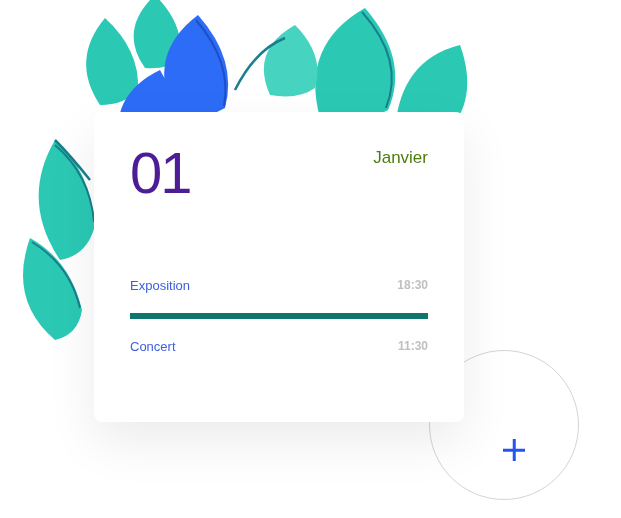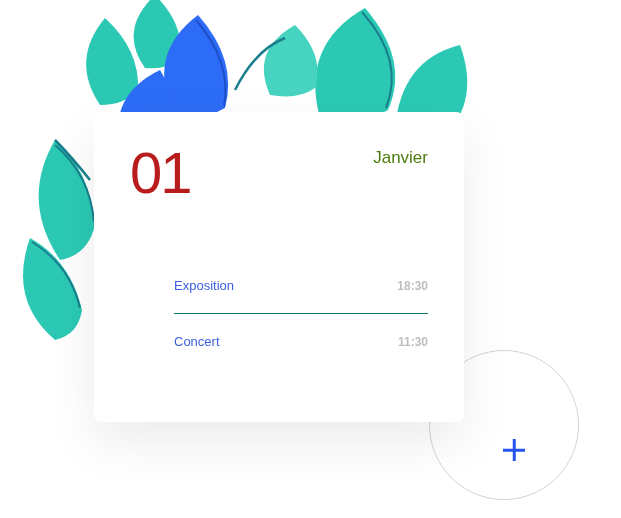--- a/index.html
+++ b/index.html
@@ -32,42 +32,41 @@
       padding: 32px 36px;
     }
     .card-header {
       display: flex;
       justify-content: space-between;
       align-items: flex-start;
     }
     .day-number {
       font-size: 58px;
       font-weight: 400;
-      color: #b91c1c;
+      color: #4c1d95;
       line-height: 1;
       letter-spacing: -2px;
     }
     .month-name {
       font-size: 17px;
       color: #4d7c0f;
       margin-top: 4px;
       font-weight: 400;
     }
     .events {
       margin-top: 56px;
     }
     .event-row {
       display: flex;
       justify-content: space-between;
-      align-items: center;
+      align-items: flex-start;
       padding: 20px 0;
-      margin-left: 44px;
     }
     .event-row + .event-row {
-      border-top: 1px solid #0f766e;
+      border-top: 6px solid #0f766e;
     }
     .event-title {
       font-size: 13px;
       color: #3B5FE0;
       font-weight: 400;
     }
     .event-time {
       font-size: 12px;
       color: #bfbfbf;
       font-weight: 700;

